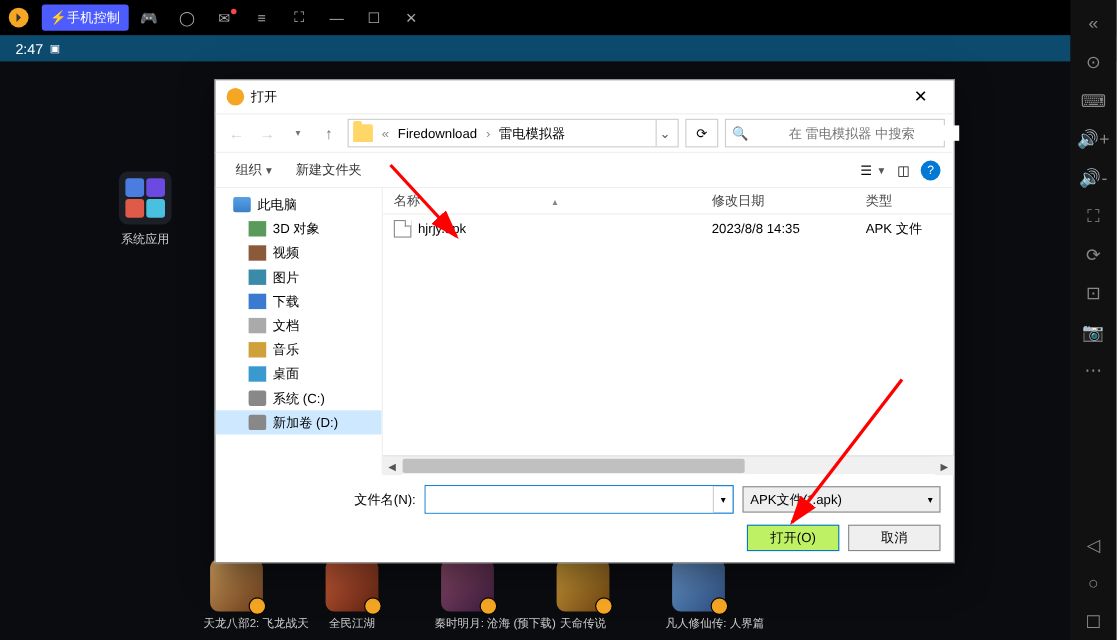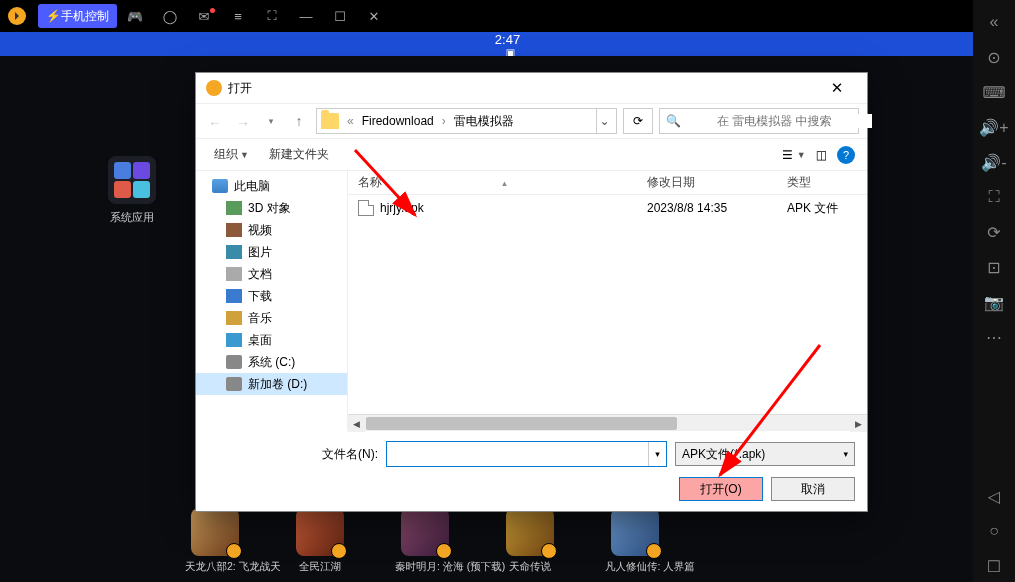--- a/index.html
+++ b/index.html
@@ -8,21 +8,21 @@
 
 .titlebar { height: 32px; background: #000; display: flex; align-items: center; padding: 0 8px; color: #ccc; font-size: 13px; }
 .titlebar .logo { width: 18px; height: 18px; border-radius: 50%; background: #f5a623; display: flex; align-items: center; justify-content: center; margin-right: 8px; }
 .titlebar .title { flex: 1; }
 .titlebar .btn { margin-left: 4px; height: 24px; display: flex; align-items: center; padding: 0 8px; border-radius: 3px; cursor: pointer; }
 .titlebar .phone-ctrl { background: #4d5cff; color: #fff; font-size: 12px; padding: 2px 8px; }
 .titlebar .icon-btn { width: 30px; justify-content: center; color: #aaa; position: relative; }
 .titlebar .dot::after { content: ''; position: absolute; top: 4px; right: 4px; width: 5px; height: 5px; background: #ff4444; border-radius: 50%; }
 
 
-.statusbar { height: 24px; background: #1d4ed8; display: flex; align-items: center; padding: 0 14px; color: #fff; font-size: 12px; flex-direction: column; }
+.statusbar { height: 24px; background: #0c4a6e; display: flex; align-items: center; padding: 0 14px; color: #fff; font-size: 12px; }
 .statusbar .time { font-weight: 500; font-size: 13px;}
 .statusbar .sb-right { margin-left: auto; display: flex; gap: 2px; align-items: center; }
 
 
 .desktop { position: absolute; top: 56px; left: 0; right: 42px; bottom: 0; background: #0b0c10; overflow: hidden; }
 .desktop-icons { position: absolute; left: 108px; top: 100px; text-align: center; color: #ccc; font-size: 11px; }
 .sys-icon { width: 48px; height: 48px; background: #1c1f26; border-radius: 8px; margin: 0 auto 6px; display: grid; grid-template-columns: 1fr 1fr; gap: 2px; padding: 6px; }
 .sys-icon div { border-radius: 3px; }
 
 
@@ -88,21 +88,21 @@
 
 .dlg-footer { padding: 10px 12px; display: flex; flex-direction: column; gap: 10px; justify-content: space-between; }
 .fn-row { display: flex; align-items: center; gap: 8px; }
 .fn-label { width: 170px; text-align: right; }
 .fn-input { flex: 1; height: 24px; border: 1px solid #0078d4; padding: 0 6px; outline: none; }
 .fn-combo { flex:1; display: flex; border: 1px solid #0078d4;}
 .filter { width: 180px; height: 24px; border: 1px solid #888; padding: 0 6px; display: flex; align-items: center; background: #efefef;}
 .filter .fcaret { margin-left: auto; font-size: 9px;}
 .btn-row { display: flex; gap: 8px; justify-content: flex-end; }
 .action-btn { width: 84px; height: 24px; border: 1px solid #888; background: #efefef; cursor: pointer; font-size: 12px; }
-.action-btn.primary { border: 1.5px solid #0078d4; background: #fca5a5; }
+.action-btn.primary { border: 1.5px solid #0078d4; background: #bef264; }
 
 
 .arrow-red { position: absolute; pointer-events: none; }
 </style>
 </head>
 <body>
 
 <div class="titlebar">
   <div class="logo">
     <svg width="10" height="10" viewBox="0 0 10 10">
@@ -250,26 +250,26 @@
         </div>
       <div class="tree-item indent">
           <span class="tree-icon" style="background:#8a5a3a;"></span>
           <span>视频</span>
         </div>
       <div class="tree-item indent">
           <span class="tree-icon" style="background:#3a8aaa;"></span>
           <span>图片</span>
         </div>
       <div class="tree-item indent">
+          <span class="tree-icon" style="background:#3a7ad0;"></span>
+          <span>下载</span>
+        </div>
+      <div class="tree-item indent">
           <span class="tree-icon" style="background:#aaa;"></span>
           <span>文档</span>
-        </div>
-      <div class="tree-item indent">
-          <span class="tree-icon" style="background:#3a7ad0;"></span>
-          <span>下载</span>
         </div>
       <div class="tree-item indent">
           <span class="tree-icon" style="background:#d0a03a;"></span>
           <span>音乐</span>
         </div>
       <div class="tree-item indent">
           <span class="tree-icon" style="background:#3a9ad0;"></span>
           <span>桌面</span>
         </div>
       <div class="tree-item indent">

